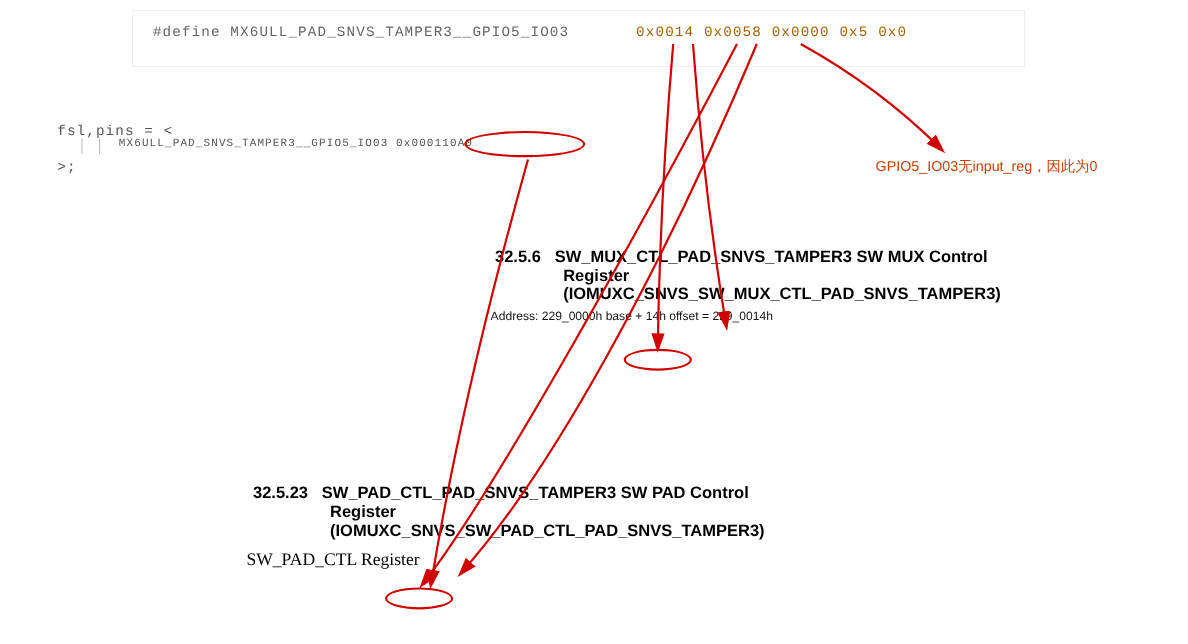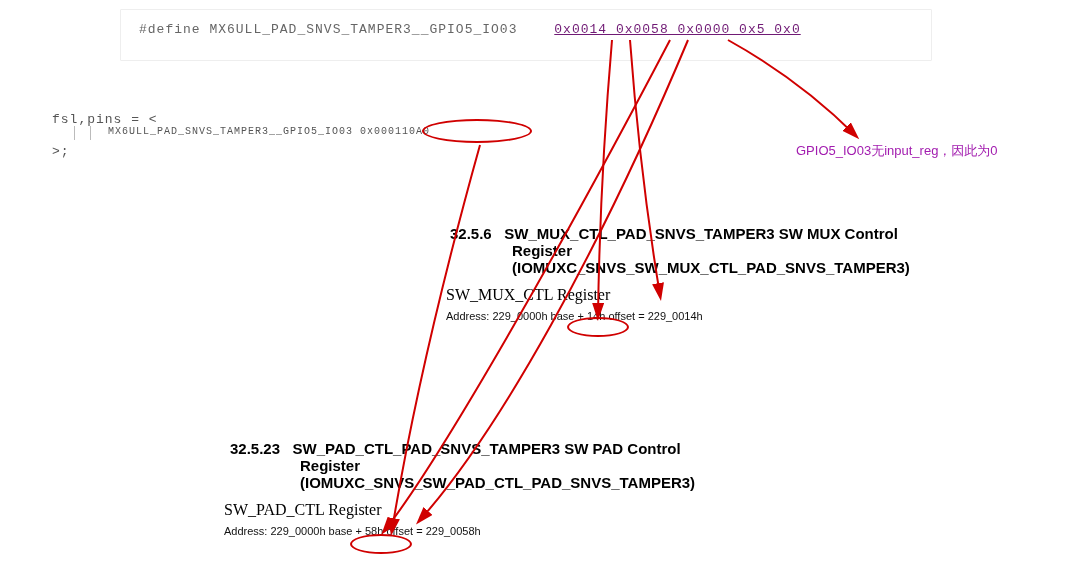--- a/index.html
+++ b/index.html
@@ -5,21 +5,21 @@
   html, body {
     margin: 0;
     padding: 0;
     width: 1080px;
     height: 585px;
     font-family: Arial, Helvetica, sans-serif;
     background: #fff;
     position: relative;
   }
   .mono { font-family: Consolas, "Courier New", monospace; }
-  .redtxt { color: #a21caf; font-size: 13px; }
+  .redtxt { color: #c2410c; font-size: 13px; }
   .circ {
     position: absolute;
     border: 2px solid #d00000;
     border-radius: 50%;
     background: transparent;
     box-sizing: border-box;
   }
   svg.lines {
     position: absolute;
     left: 0; top: 0;
@@ -34,21 +34,21 @@
 
   
   .code-line1 {
     position: absolute;
     left: 139px;
     top: 22px;
     font-size: 13px;
     letter-spacing: 1px;
     color: #666;
   }
-  .code-line1 .vals { color: #701a75; margin-left: 28px; white-space: pre; text-decoration: underline; }
+  .code-line1 .vals { color: #a16207; margin-left: 52px; white-space: pre; }
   .code-line2-row1 {
     position: absolute;
     left: 52px;
     top: 112px;
     font-size: 13px;
     color: #555;
     letter-spacing: 1px;
   }
   .code-line2-row2 {
     position: absolute;
@@ -102,39 +102,35 @@
 
 <div class="abs redtxt" style="left:796px; top:142px;">GPIO5_IO03无input_reg，因此为0</div>
 
 <div class="abs sec1">
   <div class="heading">
     <span>32.5.6</span>&nbsp;&nbsp;
     <span>SW_MUX_CTL_PAD_SNVS_TAMPER3 SW MUX Control</span><br>
     <span style="display:inline-block;width:62px"></span><span>Register</span><br>
     <span style="display:inline-block;width:62px"></span><span>(IOMUXC_SNVS_SW_MUX_CTL_PAD_SNVS_TAMPER3)</span>
   </div>
-  <div class="serif-ital" style="margin-top:10px; margin-left:-4px;">SW_MUX_CTL Register</div>
   <div class="addr" style="margin-top:6px; margin-left:-4px;">
     <span>Address: 229_0000h base + </span><span>14h offset</span><span> = 229_0014h</span>
   </div>
 </div>
 
 <div class="circ" style="left:567px; top:317px; width:62px; height:20px;"></div>
 
 <div class="abs sec2">
   <div class="heading2">
     <span>32.5.23</span>&nbsp;&nbsp;
     <span>SW_PAD_CTL_PAD_SNVS_TAMPER3 SW PAD Control</span><br>
     <span style="display:inline-block;width:70px"></span><span>Register</span><br>
     <span style="display:inline-block;width:70px"></span><span>(IOMUXC_SNVS_SW_PAD_CTL_PAD_SNVS_TAMPER3)</span>
   </div>
   <div class="serif-ital" style="margin-top:10px; margin-left:-6px;">SW_PAD_CTL Register</div>
-  <div class="addr" style="margin-top:6px; margin-left:-6px;">
-    <span>Address: 229_0000h base + </span><span>58h offset</span><span> = 229_0058h</span>
-  </div>
 </div>
 
 <div class="circ" style="left:350px; top:534px; width:62px; height:20px;"></div>
 
 <svg class="lines">
   <defs>
     <marker id="ah" markerWidth="10" markerHeight="10" refX="6" refY="3" orient="auto" markerUnits="strokeWidth">
       <path d="M0,0 L0,6 L9,3 z" fill="#d00000"></path>
     </marker>
   </defs>

